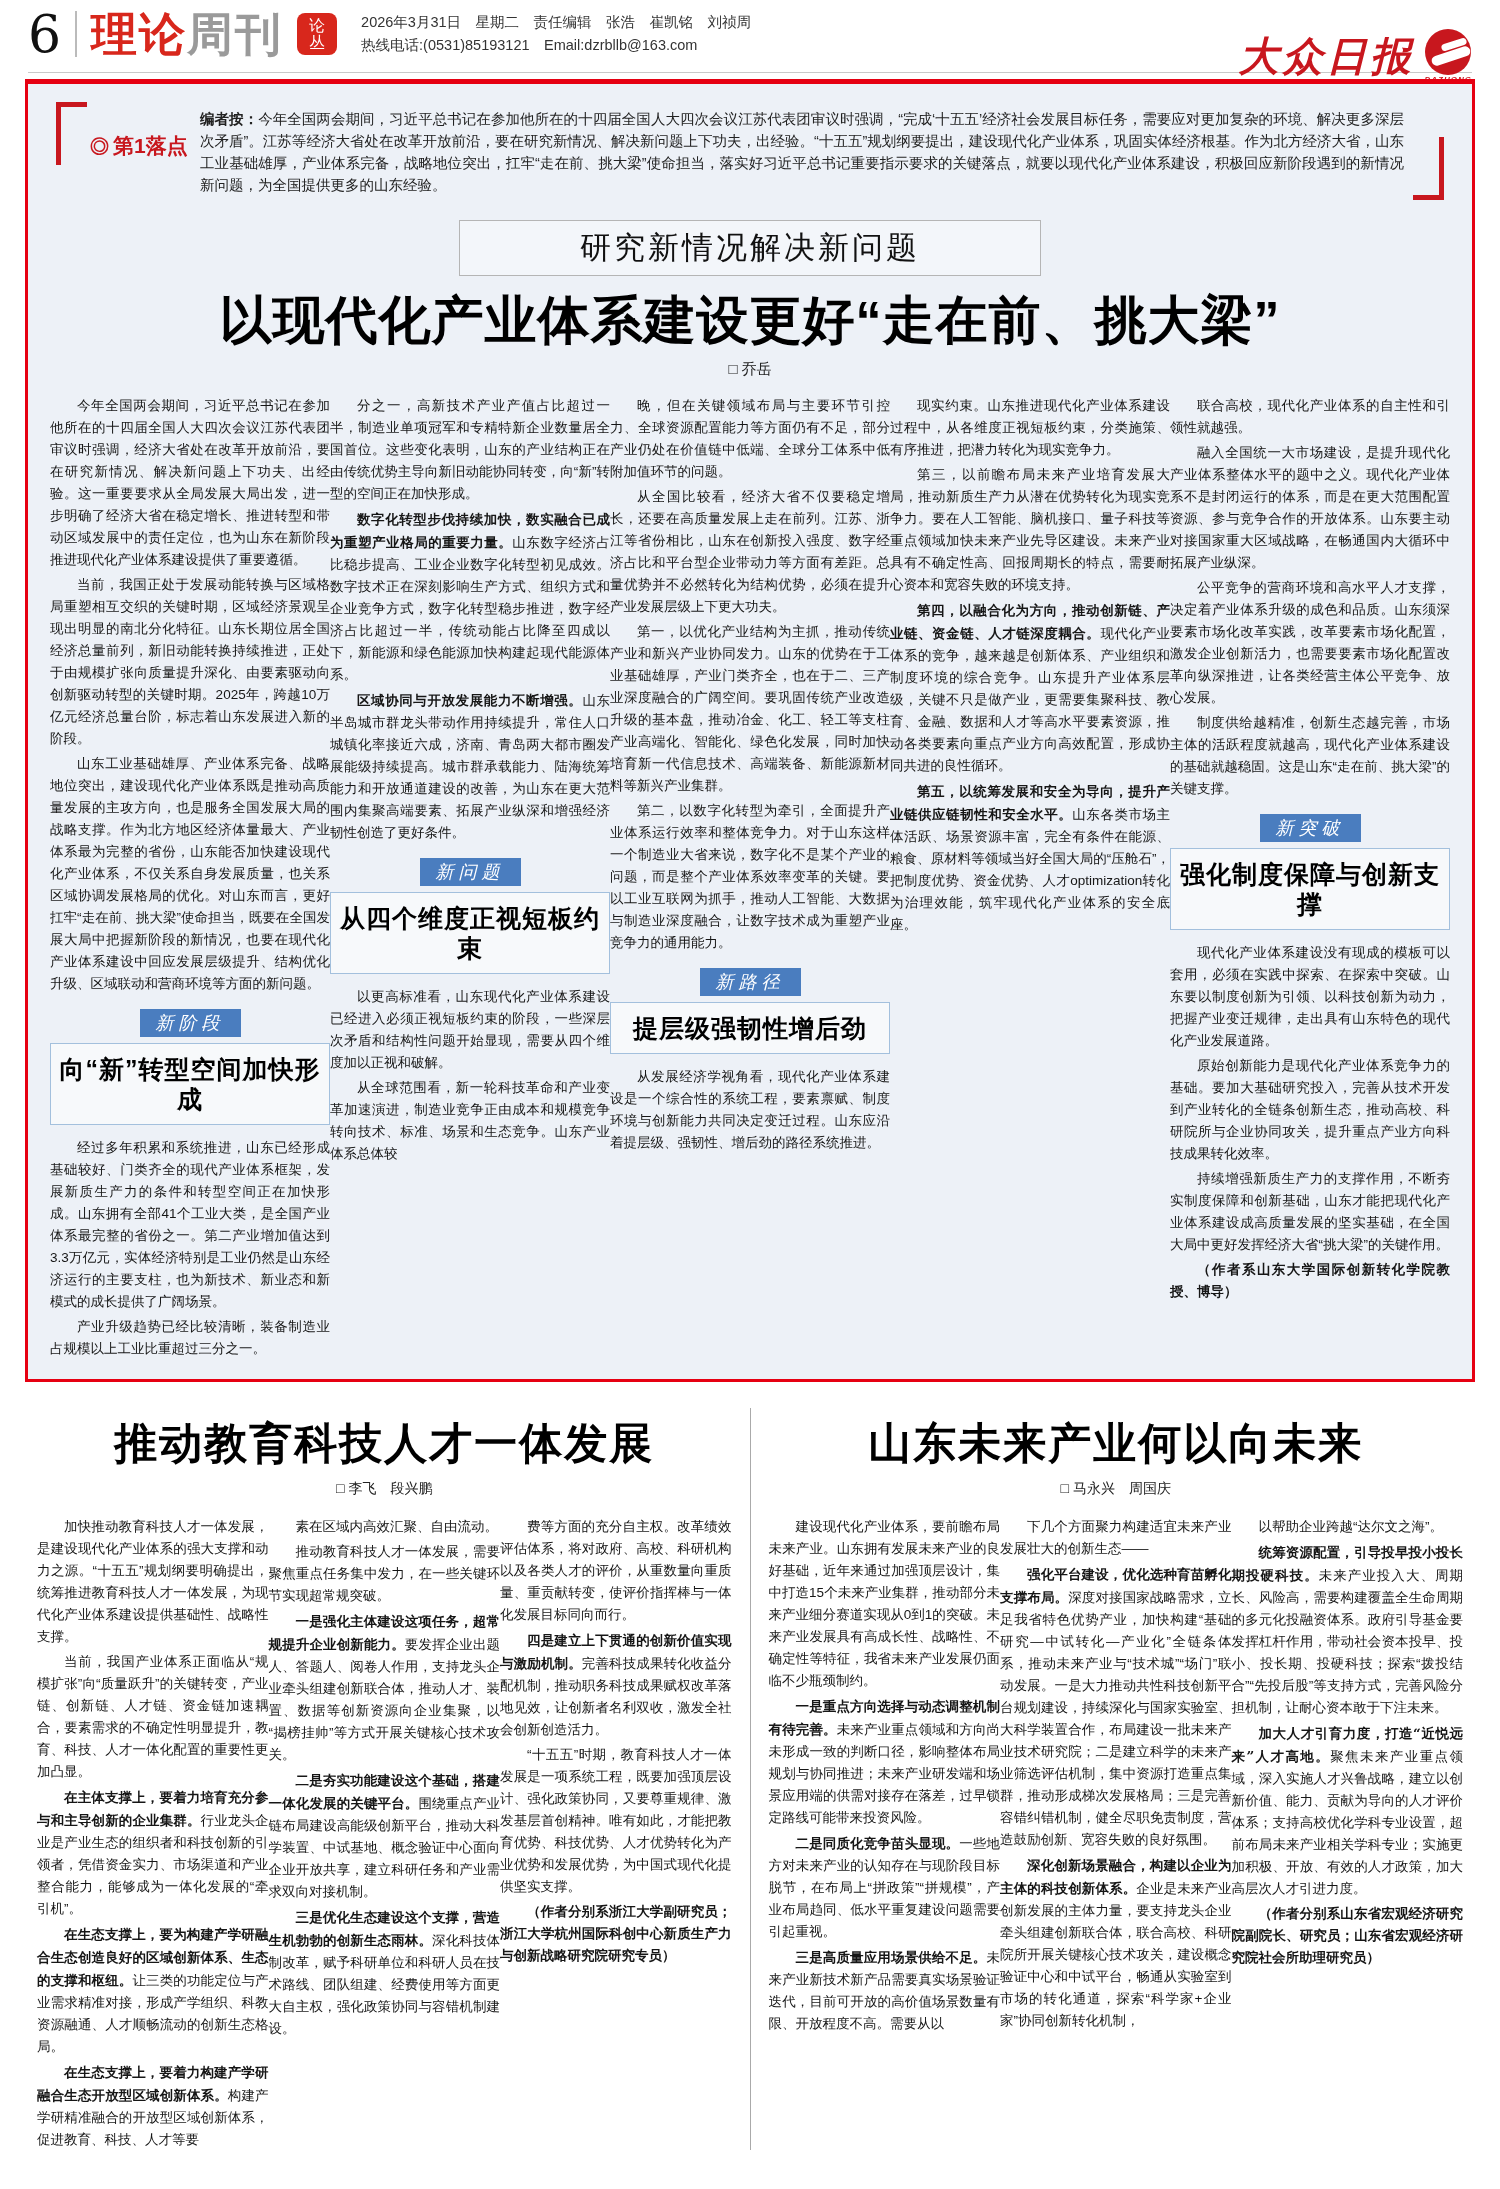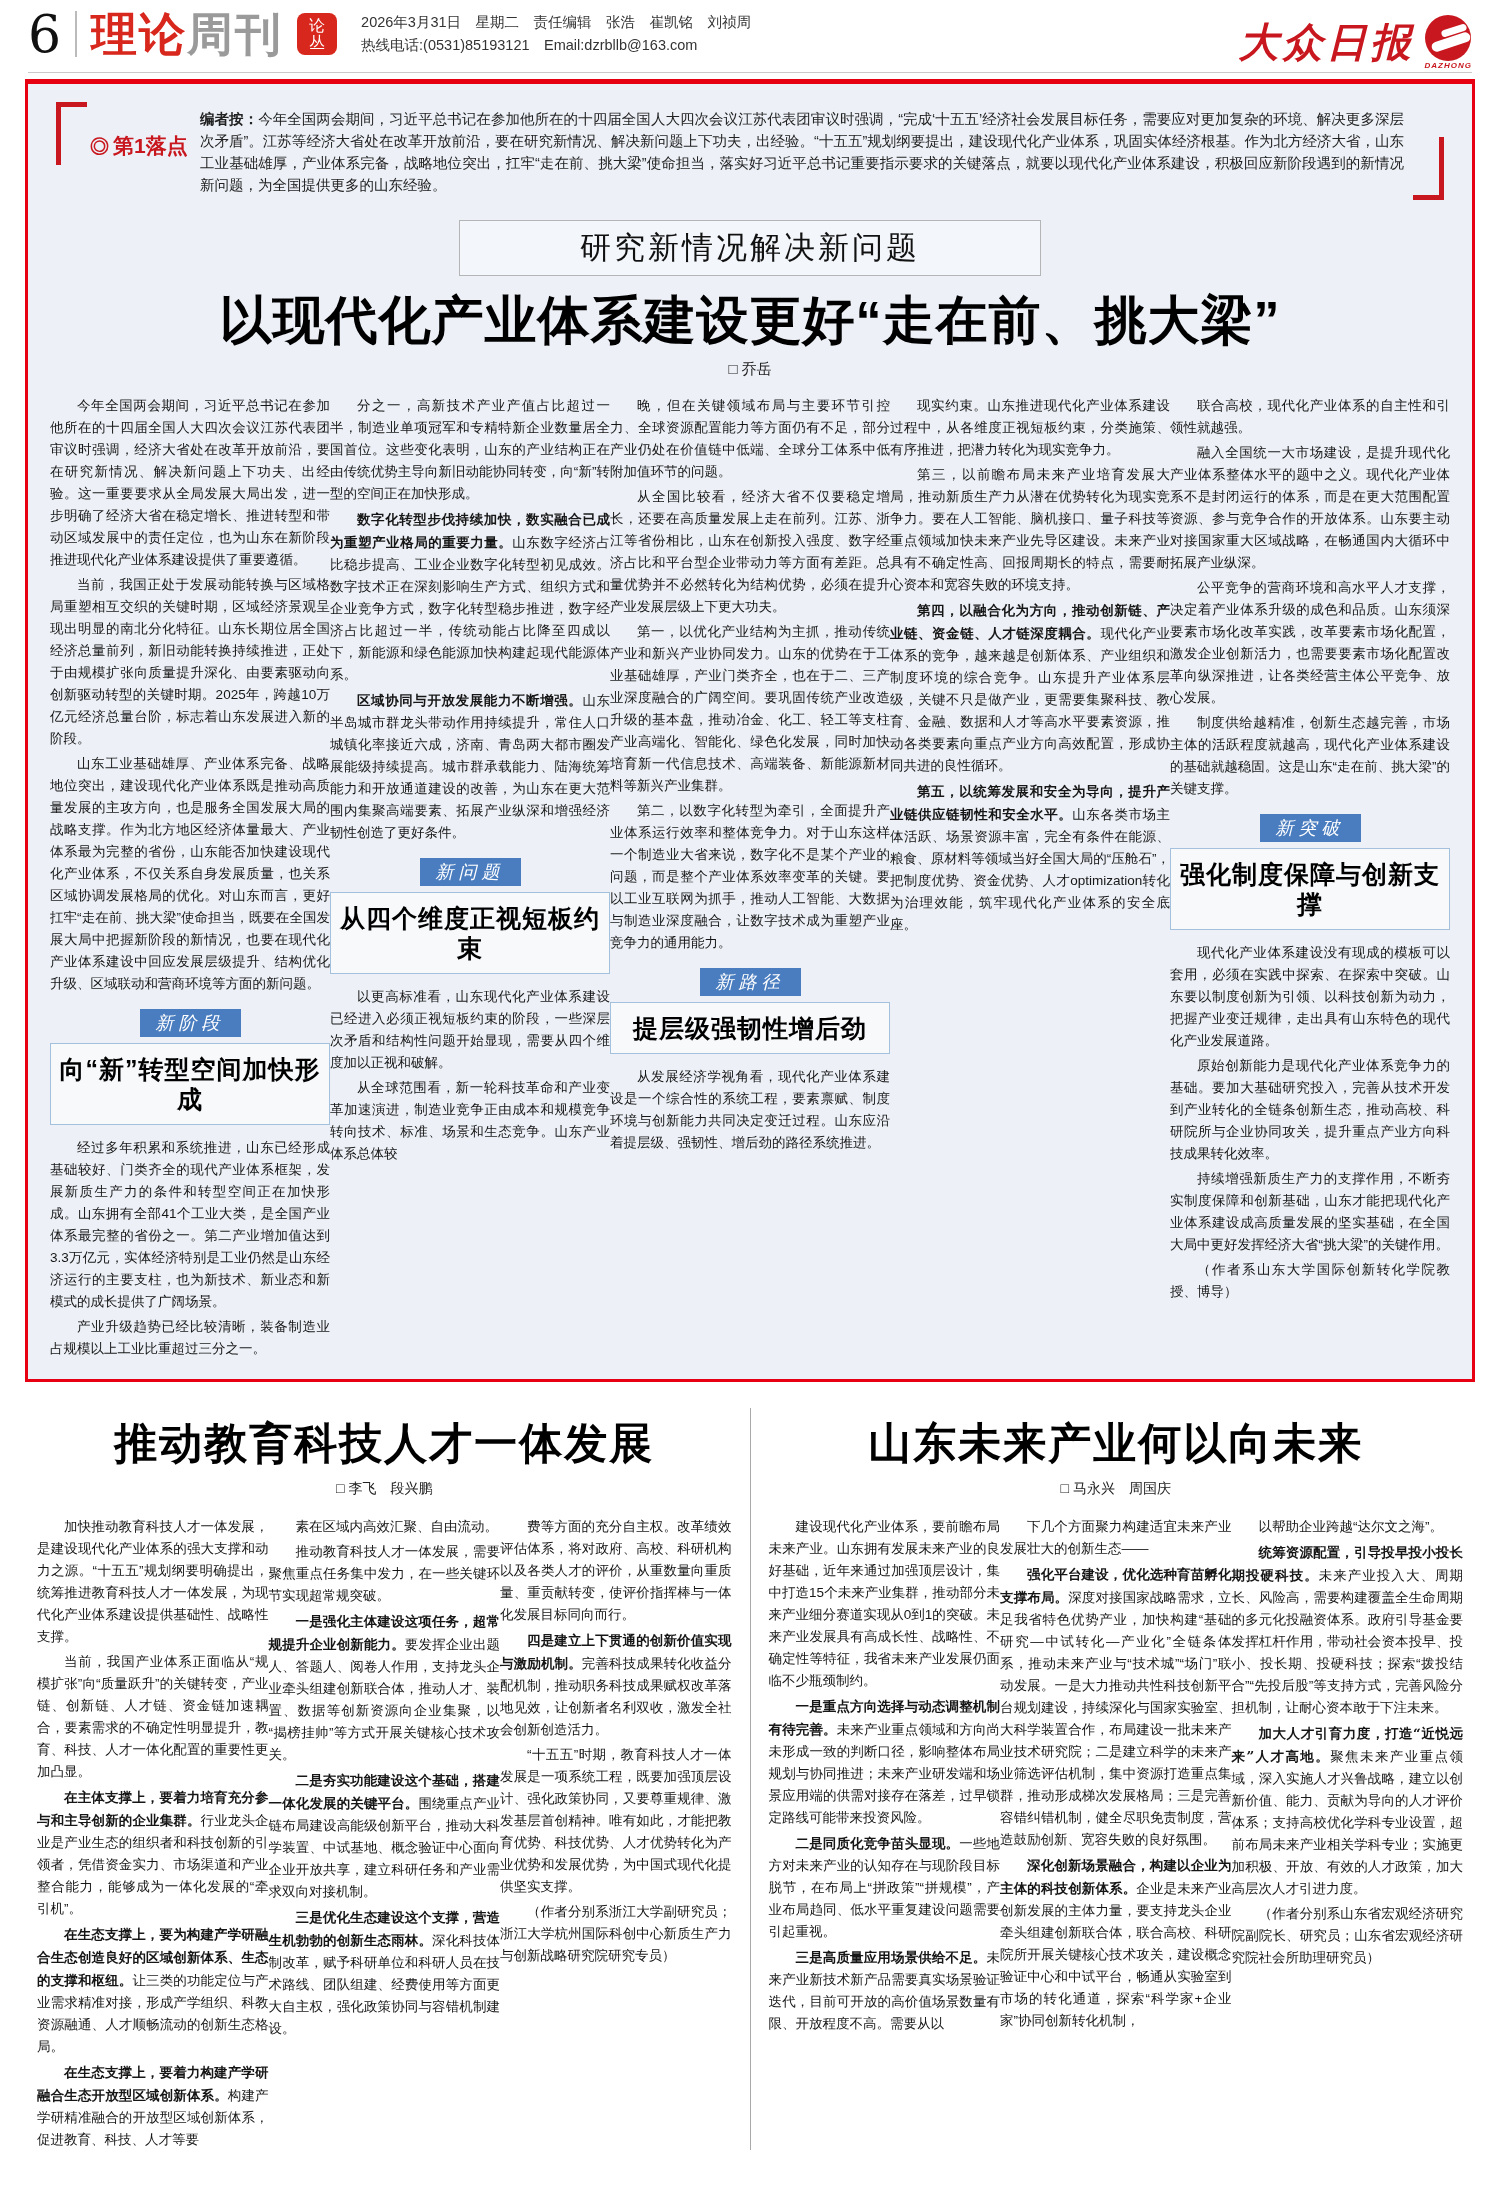--- a/index.html
+++ b/index.html
@@ -7,21 +7,21 @@
   
   .page-header{display:flex;align-items:flex-start;justify-content:space-between;padding:8px 28px 0 28px;height:62px;}
   .ph-left{display:flex;align-items:center;gap:14px;}
   .pagenum{font-family:"DejaVu Serif",serif;font-size:52px;line-height:52px;color:#111;}
   .vbar{width:2px;height:46px;background:#bbb;}
   .masthead{font-weight:900;font-size:46px;line-height:46px;letter-spacing:2px;}
   .masthead .red{color:#d8271c;}
   .masthead .gray{color:#9a9a9a;}
   .seal{background:#d8271c;color:#fff;width:30px;padding:4px 5px;font-size:16px;line-height:17px;text-align:center;font-family:"DejaVu Serif",serif;border-radius:8px;}
   .hdr-meta{font-size:14.5px;color:#333;line-height:23px;margin-left:10px;}
-  .ph-right{display:flex;align-items:center;gap:10px;margin-top:7px;}
+  .ph-right{display:flex;align-items:center;gap:10px;margin-top:21px;}
   .brand-script{font-family:"DejaVu Serif",serif;font-style:italic;font-weight:bold;font-size:40px;color:#c8171e;letter-spacing:4px;}
   .brand-logo{display:flex;flex-direction:column;align-items:center;}
   .brand-circle{width:46px;height:46px;border-radius:50%;background:#c8171e;position:relative;overflow:hidden;}
   .brand-circle:before{content:"";position:absolute;left:6px;top:22px;width:40px;height:10px;background:#fff;transform:rotate(-18deg);border-radius:6px;}
   .brand-circle:after{content:"";position:absolute;left:16px;top:12px;width:26px;height:7px;background:#fff;transform:rotate(-18deg);border-radius:5px;}
   .brand-caption{font-size:8px;font-weight:bold;color:#c8171e;font-style:italic;letter-spacing:1px;}
   .hdr-rule{height:1px;background:#c9c9c9;margin:2px 28px 0 28px;}
   
   .main-box{margin:6px 25px 0 25px;border:3px solid #e60012;border-top-width:5px;background:#edf1f7;padding:14px 22px 16px 22px;position:relative;}
   .ednote{position:relative;padding:10px 46px 8px 150px;min-height:78px;}
@@ -34,21 +34,21 @@
   .kicker{width:560px;margin:16px auto 4px auto;border:1px solid #b5b5b5;text-align:center;font-family:"DejaVu Serif",serif;font-size:31px;letter-spacing:3px;padding:6px 10px;color:#111;background:rgba(255,255,255,.35);}
   h1.main-headline{margin:14px 10px 6px 10px;text-align:center;font-size:52px;line-height:60px;font-weight:900;letter-spacing:1px;color:#000;}
   .byline{text-align:center;font-size:15px;color:#222;margin:10px 0 16px 0;}
   
   .cols{display:flex;align-items:flex-start;}
   .col{flex:1 1 0;font-size:13.5px;line-height:22px;text-align:justify;color:#161616;}
   .col p{margin:0 0 3px 0;text-indent:2em;}
   .col p b{font-family:"DejaVu Serif",serif;font-weight:bold;}
   .sec-label{width:max-content;margin:14px auto 6px auto;background:#4a7dbf;color:#fff;font-family:"DejaVu Serif",serif;font-style:italic;font-size:18px;letter-spacing:5px;padding:3px 16px;}
   .sec-title{border:1px solid #a3c0dd;background:rgba(255,255,255,.55);font-weight:900;font-size:25px;line-height:30px;text-align:center;padding:10px 4px;margin:2px 0 12px 0;letter-spacing:1px;color:#000;}
-  .attrib{font-weight:normal;}
+  .attrib{font-weight:bold;}
   
   .bottom{display:flex;margin:10px 25px 0 25px;gap:0;}
   .b-article{flex:1 1 0;padding:8px 12px 20px 12px;}
   .vdivider{width:1px;background:#aaa;margin:16px 6px 24px 6px;}
   h2.b-headline{margin:18px 0 4px 0;text-align:center;font-size:43px;line-height:50px;font-weight:900;letter-spacing:2px;color:#000;}
   .b-byline{text-align:center;font-size:14px;color:#222;margin:12px 0 18px 0;}
 </style>
 </head>
 <body>
 

